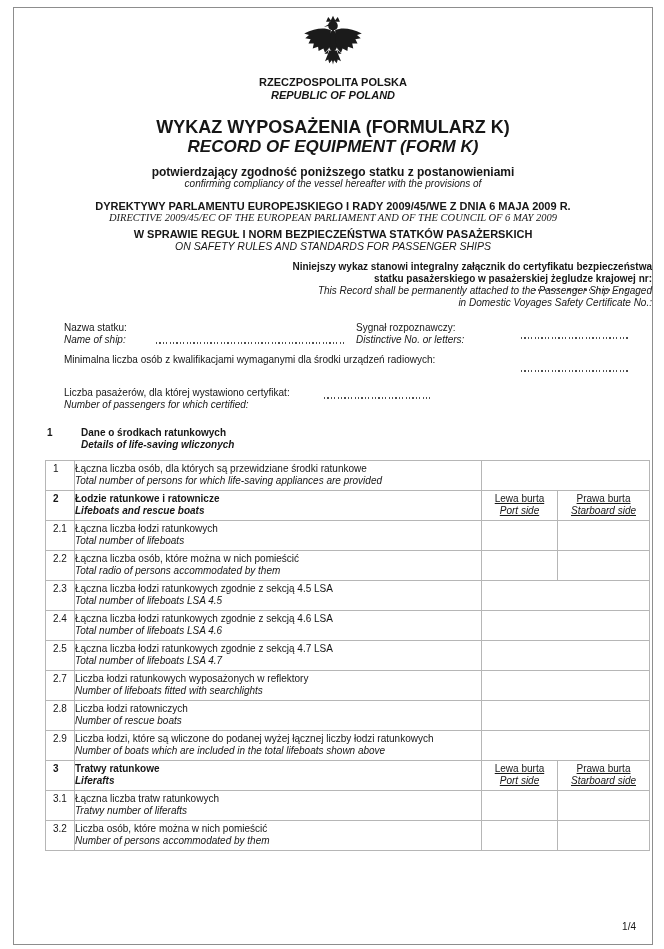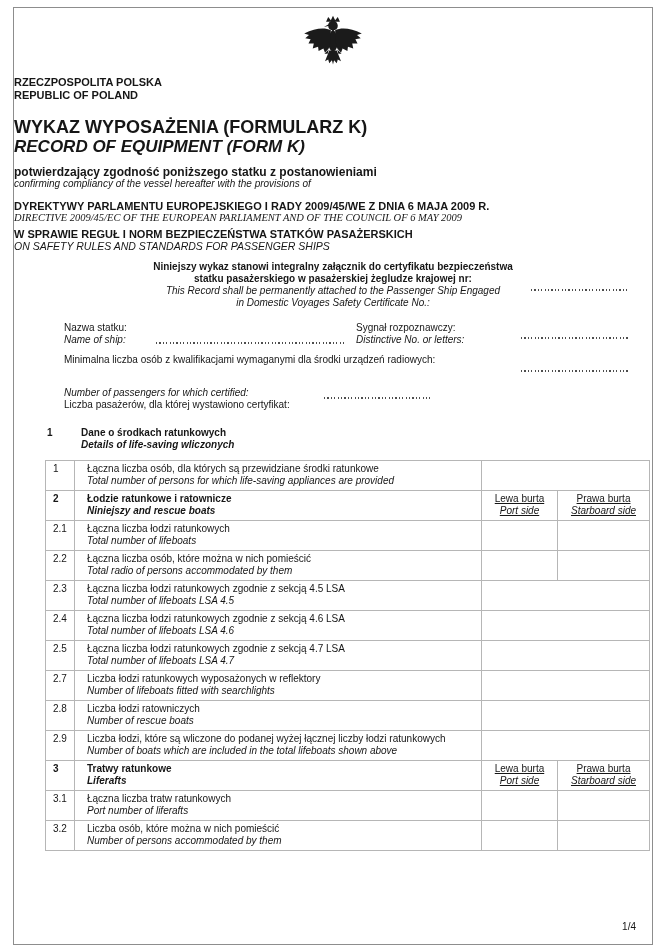--- a/index.html
+++ b/index.html
@@ -5,54 +5,54 @@
   * { margin:0; padding:0; box-sizing:border-box; }
   html,body { background:#ffffff; }
   body {
     width:664px; height:949px; position:relative;
     font-family:"Liberation Sans", sans-serif; color:#161616;
   }
   .page {
     position:absolute; left:13px; top:7px; width:640px; height:938px;
     border:1px solid #8d8d8d; background:#fff;
   }
-  .center { text-align:left; }
+  .center { text-align:center; }
   .b { font-weight:bold; }
   .i { font-style:italic; }
 
   
   .emblem-wrap { width:64px; height:56px; margin:6px auto 6px; }
   .country-pl { font-size:11px; line-height:13px; font-weight:bold; }
-  .country-en { font-size:11px; line-height:13px; font-weight:bold; }
+  .country-en { font-size:11px; line-height:13px; font-weight:bold; font-style:italic; }
   .title-pl { font-size:18px; line-height:20px; font-weight:bold; margin-top:15px; }
   .title-en { font-size:17px; line-height:19px; font-weight:bold; font-style:italic; }
   .confirm-pl { font-size:12px; line-height:12px; font-weight:bold; margin-top:10px; }
   .confirm-en { font-size:10px; line-height:12px; font-style:italic; }
   .directive-pl { font-size:11px; line-height:12px; font-weight:bold; margin-top:10px; }
   .directive-en { font-size:10.5px; line-height:12px; font-style:italic;font-family:Liberation Serif, serif; }
   .subject-pl { font-size:11px; line-height:12px; font-weight:bold; margin-top:4px; }
   .subject-en { font-size:10.5px; line-height:12px; font-style:italic; }
 
   
   .abs { position:absolute; }
   .txt { font-size:10px; line-height:12px; }
   .dotline {
     position:absolute; height:2px;
     background-image:repeating-linear-gradient(90deg,#4d4d4d 0,#4d4d4d 1.2px,transparent 1.2px,transparent 3.4px);
   }
-  .cert-block { top:253px; left:0; width:100%; text-align:center; }
+  .cert-block { top:253px; left:0; width:100%; text-align:right; }
 
   
   table.equip {
     position:absolute; left:31px; top:452px; width:604px;
     border-collapse:collapse; table-layout:fixed;
   }
   table.equip td { border:1px solid #b6b6b6; vertical-align:top; }
   td.col-num { border-right:none; padding:2px 0 3px 7px; font-size:10px; line-height:12px; }
-  td.col-desc { border-left:none; padding:2px 5px 3px 12px;margin-top:24px; }
+  td.col-desc { border-left:none; padding:2px 5px 3px 0;margin-top:24px; }
   td.col-val { padding:0;text-decoration:underline; }
   td.hdr-cell { text-align:center; vertical-align:middle; padding:2px 2px 3px; }
   .pl { font-size:10px; line-height:12px; }
   .en { font-size:10px; line-height:12px; font-style:italic; }
 
   .page-number { position:absolute; right:16px; bottom:12px; font-size:10px; }
 </style>
 </head>
 <body>
 
@@ -106,22 +106,22 @@
     <div class="txt i">Distinctive No. or letters:</div>
   </div>
   <div class="dotline" style="left:507px; top:329px; width:108px;"></div>
 
   <div class="abs" style="left:50px; top:346px; width:455px;">
     <div class="txt">Minimalna liczba osób z kwalifikacjami wymaganymi dla środki urządzeń radiowych:</div>
   </div>
   <div class="dotline" style="left:507px; top:362px; width:108px;"></div>
 
   <div class="abs" style="left:50px; top:379px;">
+    <div class="txt">Liczba pasażerów, dla której wystawiono certyfikat:</div>
     <div class="txt i">Number of passengers for which certified:</div>
-    <div class="txt">Liczba pasażerów, dla której wystawiono certyfikat:</div>
   </div>
   <div class="dotline" style="left:310px; top:389px; width:106px;"></div>
 
   <div class="abs" style="left:33px; top:419px;">
     <div class="txt b">1</div>
   </div>
   <div class="abs" style="left:67px; top:419px;">
     <div class="txt b">Dane o środkach ratunkowych</div>
     <div class="txt b i">Details of life-saving wliczonych</div>
   </div>
@@ -139,21 +139,21 @@
           <td class="col-desc">
             <div class="pl">Łączna liczba osób, dla których są przewidziane środki ratunkowe</div>
             <div class="en">Total number of persons for which life-saving appliances are provided</div>
           </td>
           <td class="col-val" colspan="2"></td>
         </tr>
         <tr>
           <td class="col-num b">2</td>
           <td class="col-desc">
             <div class="pl b">Łodzie ratunkowe i ratownicze</div>
-            <div class="en b">Niniejszy and rescue boats</div>
+            <div class="en b">Lifeboats and rescue boats</div>
           </td>
           <td class="col-val hdr-cell">
             <div class="pl">Lewa burta</div>
             <div class="en">Port side</div>
           </td>
           <td class="col-val hdr-cell">
             <div class="pl">Prawa burta</div>
             <div class="en">Starboard side</div>
           </td>
         </tr>
@@ -235,21 +235,21 @@
           </td>
           <td class="col-val hdr-cell">
             <div class="pl">Prawa burta</div>
             <div class="en">Starboard side</div>
           </td>
         </tr>
         <tr>
           <td class="col-num">3.1</td>
           <td class="col-desc">
             <div class="pl">Łączna liczba tratw ratunkowych</div>
-            <div class="en">Port number of liferafts</div>
+            <div class="en">Tratwy number of liferafts</div>
           </td>
           <td class="col-val"></td>
           <td class="col-val"></td>
         </tr>
         <tr>
           <td class="col-num">3.2</td>
           <td class="col-desc">
             <div class="pl">Liczba osób, które można w nich pomieścić</div>
             <div class="en">Number of persons accommodated by them</div>
           </td>

